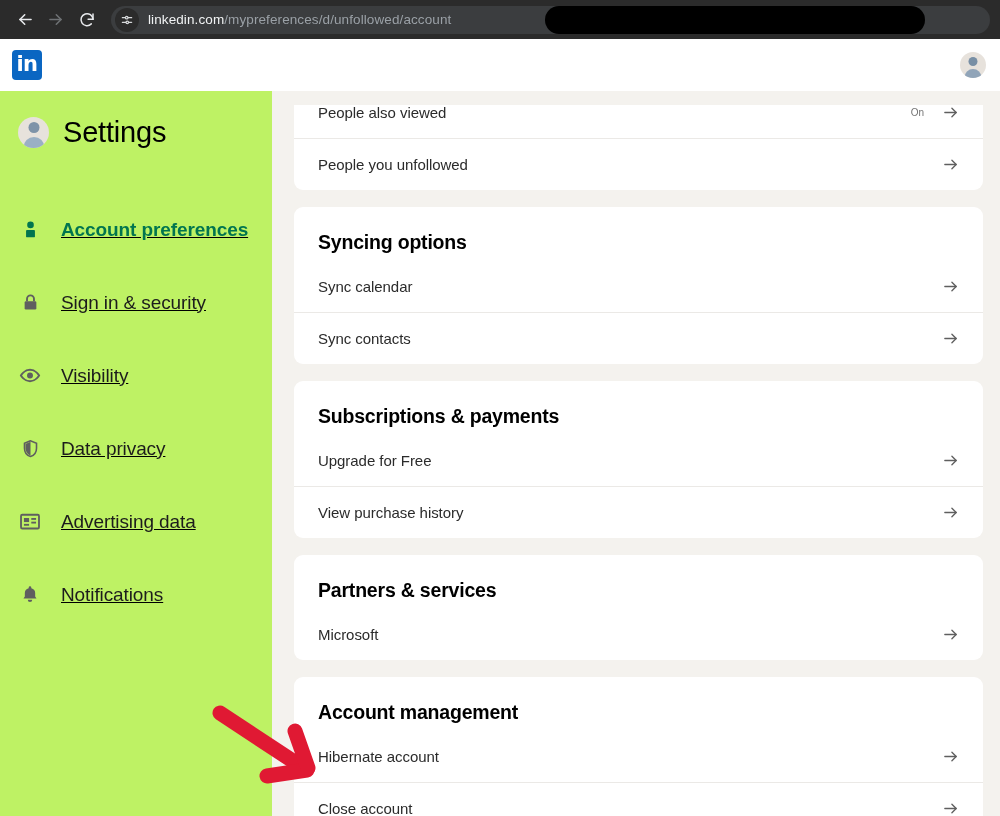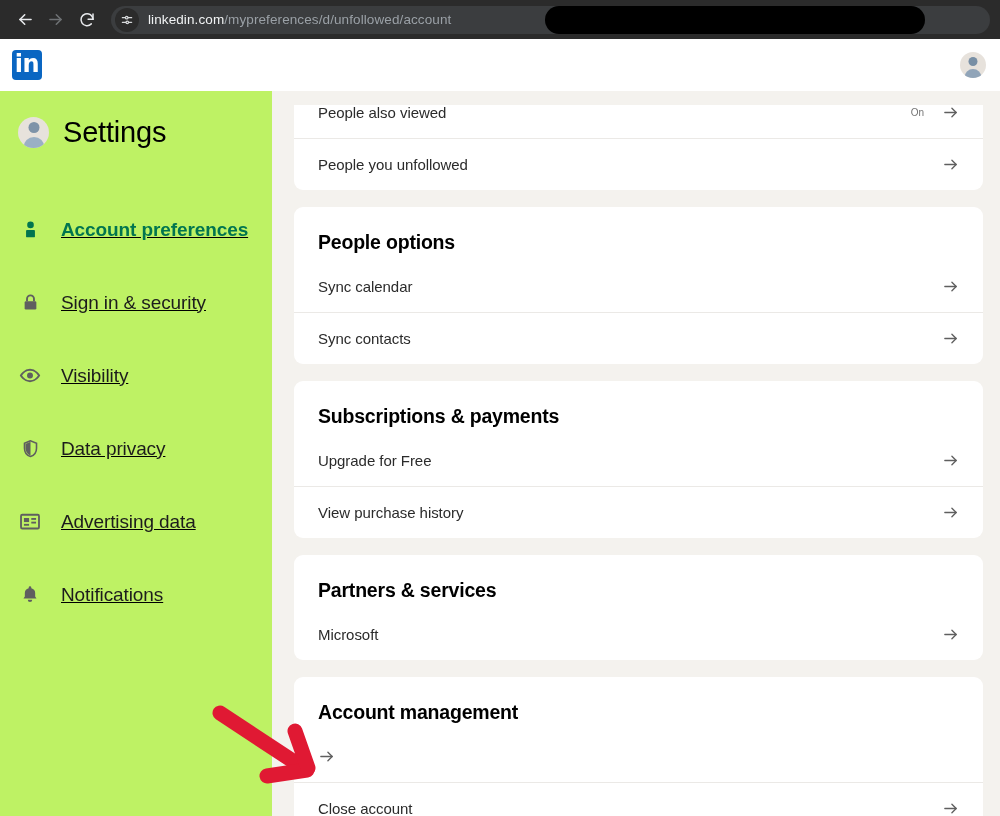--- a/index.html
+++ b/index.html
@@ -84,21 +84,21 @@
     padding: 0 12px;
     z-index: 5;
   }
   .li-logo {
     width: 30px; height: 30px;
     background: #0a66c2;
     border-radius: 4px;
     display: flex; align-items: center; justify-content: center;
     color: #ffffff;
     font-weight: bold;
-    font-size: 24px;
+    font-size: 21px;
     line-height: 1;
     letter-spacing: -0.5px;
     font-family: "DejaVu Sans", sans-serif;
     padding-bottom: 2px;
   }
   .header-spacer { flex: 1 1 auto; }
   .avatar {
     width: 26px; height: 26px;
     border-radius: 50%;
     background: #e7e2dc;
@@ -405,21 +405,21 @@
         <span class="row-arrow">
           <svg width="17" height="17" viewBox="0 0 24 24" fill="none" stroke="currentColor" stroke-width="1.9" stroke-linecap="round" stroke-linejoin="round">
             <line x1="4" y1="12" x2="20" y2="12"></line>
               <polyline points="14 6 20 12 14 18"></polyline>
           </svg>
         </span>
       </div>
     </div>
 
     <div class="card">
-      <div class="card-title">People options</div>
+      <div class="card-title">Syncing options</div>
       <div class="row">
         <span class="row-label">Sync calendar</span>
         <span class="row-arrow">
           <svg width="17" height="17" viewBox="0 0 24 24" fill="none" stroke="currentColor" stroke-width="1.9" stroke-linecap="round" stroke-linejoin="round">
             <line x1="4" y1="12" x2="20" y2="12"></line>
               <polyline points="14 6 20 12 14 18"></polyline>
           </svg>
         </span>
       </div>
       <div class="row">
@@ -464,20 +464,21 @@
             <line x1="4" y1="12" x2="20" y2="12"></line>
               <polyline points="14 6 20 12 14 18"></polyline>
           </svg>
         </span>
       </div>
     </div>
 
     <div class="card">
       <div class="card-title">Account management</div>
       <div class="row">
+        <span class="row-label">Hibernate account</span>
         <span class="row-arrow">
           <svg width="17" height="17" viewBox="0 0 24 24" fill="none" stroke="currentColor" stroke-width="1.9" stroke-linecap="round" stroke-linejoin="round">
             <line x1="4" y1="12" x2="20" y2="12"></line>
               <polyline points="14 6 20 12 14 18"></polyline>
           </svg>
         </span>
       </div>
       <div class="row">
         <span class="row-label">Close account</span>
         <span class="row-arrow">

